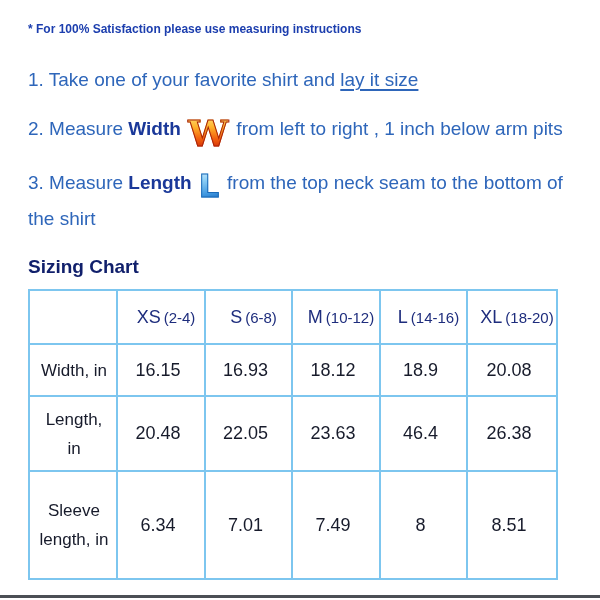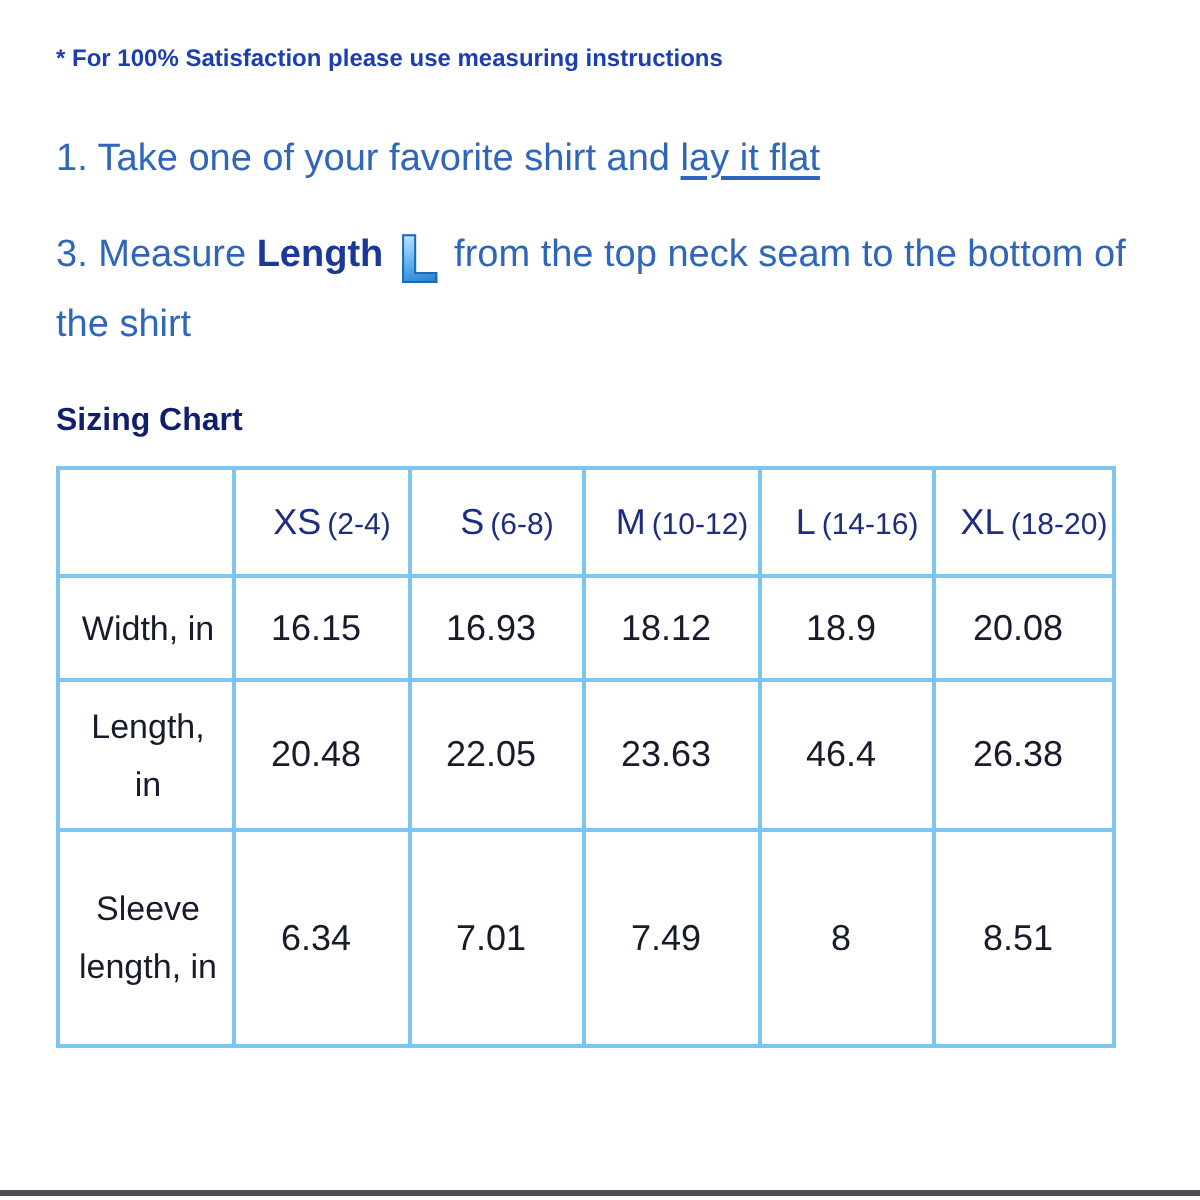--- a/index.html
+++ b/index.html
@@ -52,21 +52,21 @@
     }
     .l-icon {
       background: linear-gradient(165deg, #d8effd 0%, #8fd0f6 30%, #3f97e0 70%, #1360b4 100%);
       -webkit-background-clip: text; background-clip: text; color: transparent;
       -webkit-text-stroke: 1px #1b6ab8;
     }
   }
 
   
   .chart-title {
-    color: #101f6b; font-weight: bold; font-size: 16px; line-height: 24px;
+    color: #101f6b; font-weight: bold; font-size: 19px; line-height: 24px;
     margin: 20px 0 0 0;
   }
 
   
   table.sizing {
     border-collapse: collapse; table-layout: fixed;
     width: 528px; margin-top: 10px;
     background: #ffffff;
   }
   table.sizing td, table.sizing th {
@@ -102,22 +102,23 @@
 </style>
 </head>
 <body>
 
 <div class="page">
 
   <div class="intro">
     <div>* For 100% Satisfaction please use measuring instructions</div>
   </div>
 
-  <p class="step step1"><span>1. Take one of your favorite shirt and </span><span class="u">lay it flat</span></p>
+  <p class="step step1"><span>1. Take one of your favorite shirt and </span><span class="u">lay it size</span></p>
 
+  <p class="step step2"><span>2. Measure </span><span class="kw">Width</span><span class="letter-icon w-icon">W</span><span>from left to right , 1 inch below arm pits</span></p>
 
   <p class="step step3"><span>3. Measure </span><span class="kw">Length</span><span class="letter-icon l-icon">L</span><span>from the top neck seam to the bottom of the shirt</span></p>
 
   <h2 class="chart-title">Sizing Chart</h2>
 
   <table class="sizing">
     <colgroup>
       <col style="width:88px">
         <col style="width:88px">
         <col style="width:87px">

